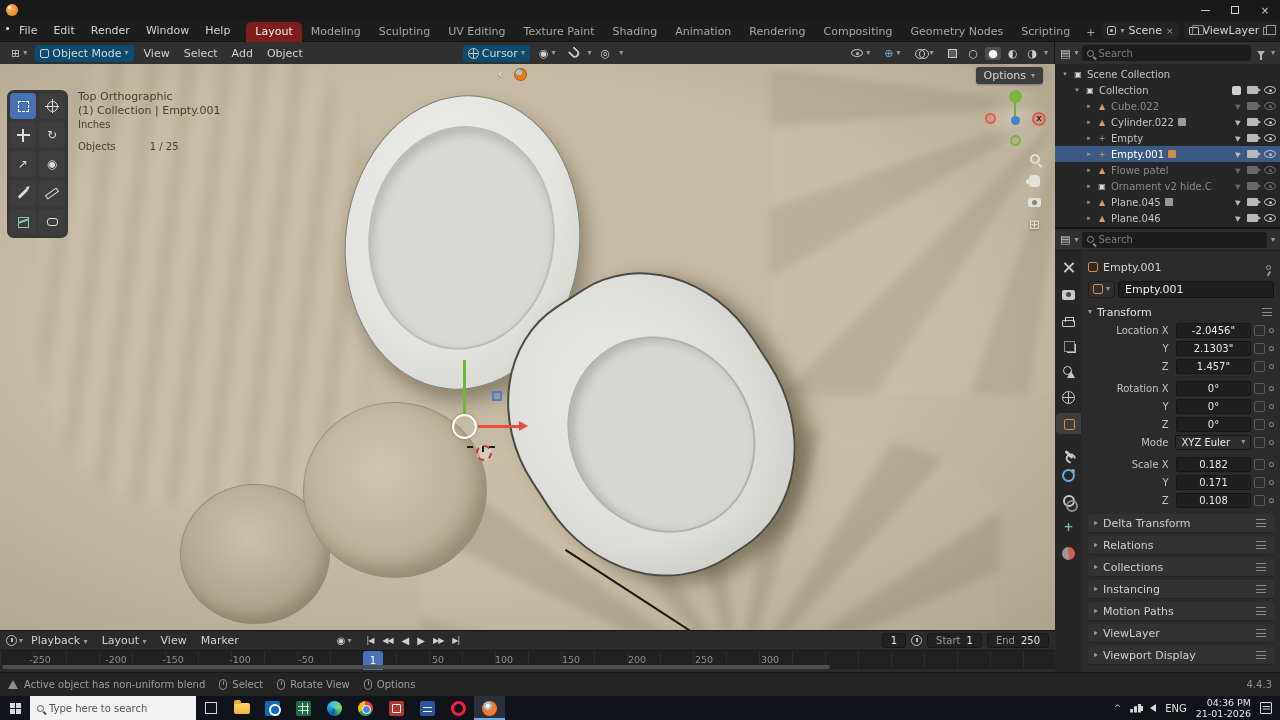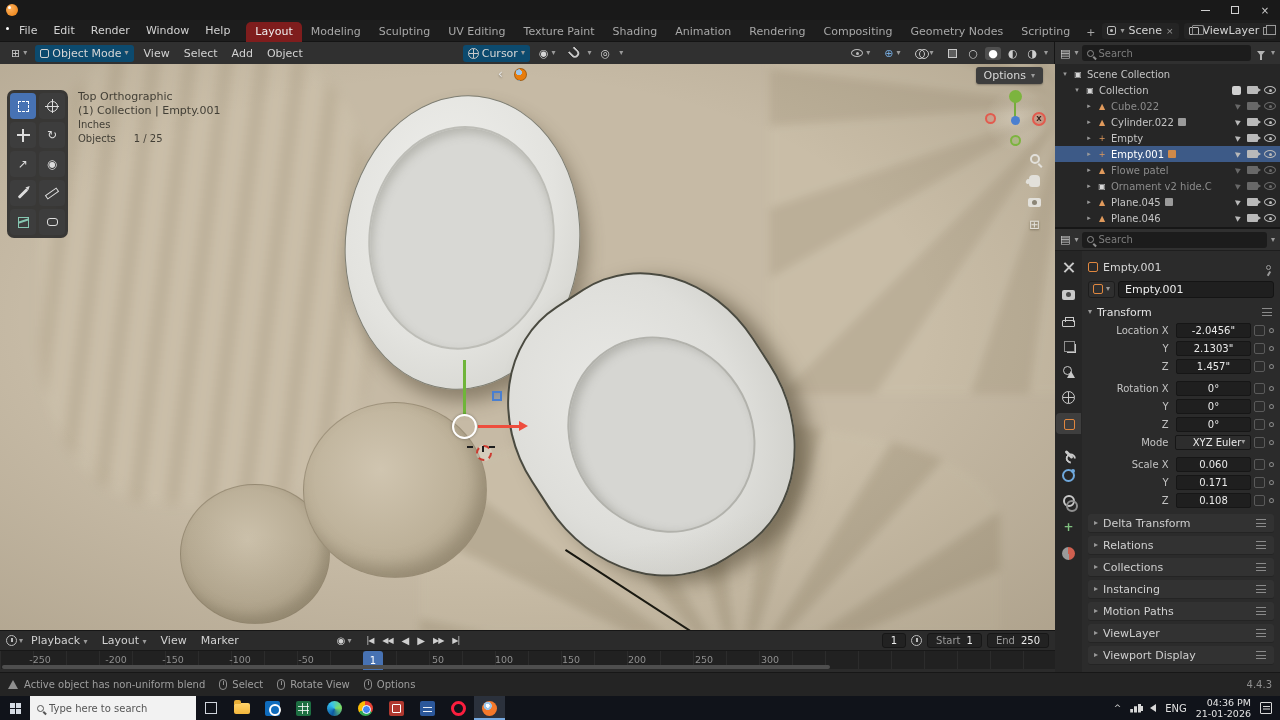--- a/index.html
+++ b/index.html
@@ -109,21 +109,21 @@
   .t-pencil{width:12px;height:3px;background:#ddd;transform:rotate(-45deg);border-radius:1px;position:relative}
   .t-pencil::after{content:"";position:absolute;right:-4px;top:-1px;border-left:4px solid #ddd;border-top:2.5px solid transparent;border-bottom:2.5px solid transparent}
   .t-ruler{width:14px;height:5px;border:1px solid #ddd;transform:rotate(-35deg)}
   .t-cube{width:11px;height:11px;border:1.5px solid #86c7b2;position:relative}
   .t-cube::after{content:"";position:absolute;left:-1px;top:2px;width:11px;height:1.5px;background:#86c7b2;transform:rotate(-18deg)}
   .t-roll{width:11px;height:8px;border:1.5px solid #ddd;border-radius:3px}
 
   
   .vp-text{position:absolute;left:78px;top:26px;color:rgba(38,36,30,.82);line-height:14px}
   .vp-text .small{font-size:10px}
-  .vp-stats{font-size:10px;display:flex;gap:18px}
+  .vp-stats{margin-top:8px;font-size:10px;display:flex;gap:34px}
   .collapse-arrow{position:absolute;left:498px;top:3px;color:#e8e8e8;font-size:12px;text-shadow:0 1px 2px rgba(0,0,0,.4)}
   .blender-badge{position:absolute;left:514px;top:4px;width:13px;height:13px;border-radius:50%;background:radial-gradient(circle at 35% 30%,#9ec6ea 0 28%,#e87d0d 30%);border:1px solid rgba(60,50,30,.4)}
   .options-btn{position:absolute;top:3px;right:12px;background:#3d3d3d;border-radius:3px;padding:2px 8px;color:#d8d8d8;display:flex;gap:5px;align-items:center;box-shadow:0 1px 2px rgba(0,0,0,.3)}
 
   
   .nav-gizmo{position:absolute;left:984px;top:24px;width:64px;height:64px;border-radius:50%;background:radial-gradient(circle,rgba(250,245,235,.28),rgba(250,245,235,0) 70%)}
   .ng-line{position:absolute;left:30px;top:11px;width:2px;height:20px;background:#76ac3c}
   .ng-top{position:absolute;left:25px;top:2px;width:13px;height:13px;border-radius:50%;background:#7cb43e}
   .ng-bottom{position:absolute;left:26px;top:47px;width:11px;height:11px;border-radius:50%;border:2px solid #7cb43e;background:rgba(124,180,62,.25)}
   .ng-left{position:absolute;left:1px;top:25px;width:11px;height:11px;border-radius:50%;border:2px solid #e25b4e;background:rgba(226,91,78,.2)}
@@ -196,21 +196,21 @@
   .ico-pin::after{content:"";position:absolute;left:1px;top:5px;width:1.5px;height:5px;background:#9a9a9a;transform:rotate(30deg)}
   .name-row{display:flex;align-items:center;gap:3px;height:22px}
   .name-btn{display:flex;align-items:center;gap:3px;background:#2f2f2f;border:1px solid #1d1d1d;border-radius:3px;height:17px;padding:0 4px}
   .name-field{flex:1;background:#1f1f1f;border:1px solid #141414;border-radius:3px;height:17px;display:flex;align-items:center;padding:0 6px;color:#ececec}
   .panel-header{display:flex;align-items:center;gap:5px;height:20px;color:#e2e2e2;margin-top:2px}
   .ico-bars{width:10px;height:8px;border-top:1.5px solid #8a8a8a;border-bottom:1.5px solid #8a8a8a;position:relative;margin-left:auto;margin-right:2px}
   .ico-bars::after{content:"";position:absolute;left:0;top:2.5px;width:10px;height:1.5px;background:#8a8a8a}
   .prop-row{display:flex;align-items:center;height:16px;margin-bottom:2px}
   .prop-label{width:90px;text-align:right;padding-right:7px;color:#c3c3c3;font-size:10px;white-space:nowrap}
   .prop-field{width:78px;height:15px;background:#1f1f1f;border:1px solid #161616;border-radius:2px;color:#eaeaea;display:flex;align-items:center;justify-content:center;font-size:10px}
-  .prop-field.dropdown{background:#2d2d2d;justify-content:flex-end;padding:0 5px}
+  .prop-field.dropdown{background:#2d2d2d;justify-content:space-between;padding:0 5px}
   .anim-btn{width:11px;height:11px;border:1px solid #5a5a5a;border-radius:2px;margin-left:3px}
   .decor-dot{width:5px;height:5px;border:1px solid #8a8a8a;border-radius:50%;margin-left:4px}
   .row-gap{height:4px}
   .section-row{height:19px;background:#323232;border-radius:3px;margin-bottom:3px;display:flex;align-items:center;gap:5px;padding:0 6px;color:#cfcfcf;border-bottom:1px solid #242424}
 
   
   .timeline{position:absolute;top:630px;left:0;width:1055px;height:42px;background:#2b2b2b;border-top:1px solid #161616}
   .tl-header{height:19px;display:flex;align-items:center;padding:0 6px;gap:2px}
   .tl-header .menu-item{padding:1px 6px}
   .pb-group{display:flex;align-items:center;gap:1px;margin-left:90px}
@@ -705,21 +705,21 @@
           <span class="prop-field dropdown">
             <span>XYZ Euler</span>
             <span class="caret">▾</span>
           </span>
           <span class="anim-btn"></span>
             <span class="decor-dot"></span>
         </div>
         <div class="row-gap"></div>
         <div class="prop-row">
           <span class="prop-label">Scale X</span>
-          <span class="prop-field">0.060</span>
+          <span class="prop-field">0.182</span>
           <span class="anim-btn"></span>
             <span class="decor-dot"></span>
         </div>
         <div class="prop-row">
           <span class="prop-label">Y</span>
           <span class="prop-field">0.171</span>
           <span class="anim-btn"></span>
             <span class="decor-dot"></span>
         </div>
         <div class="prop-row">

